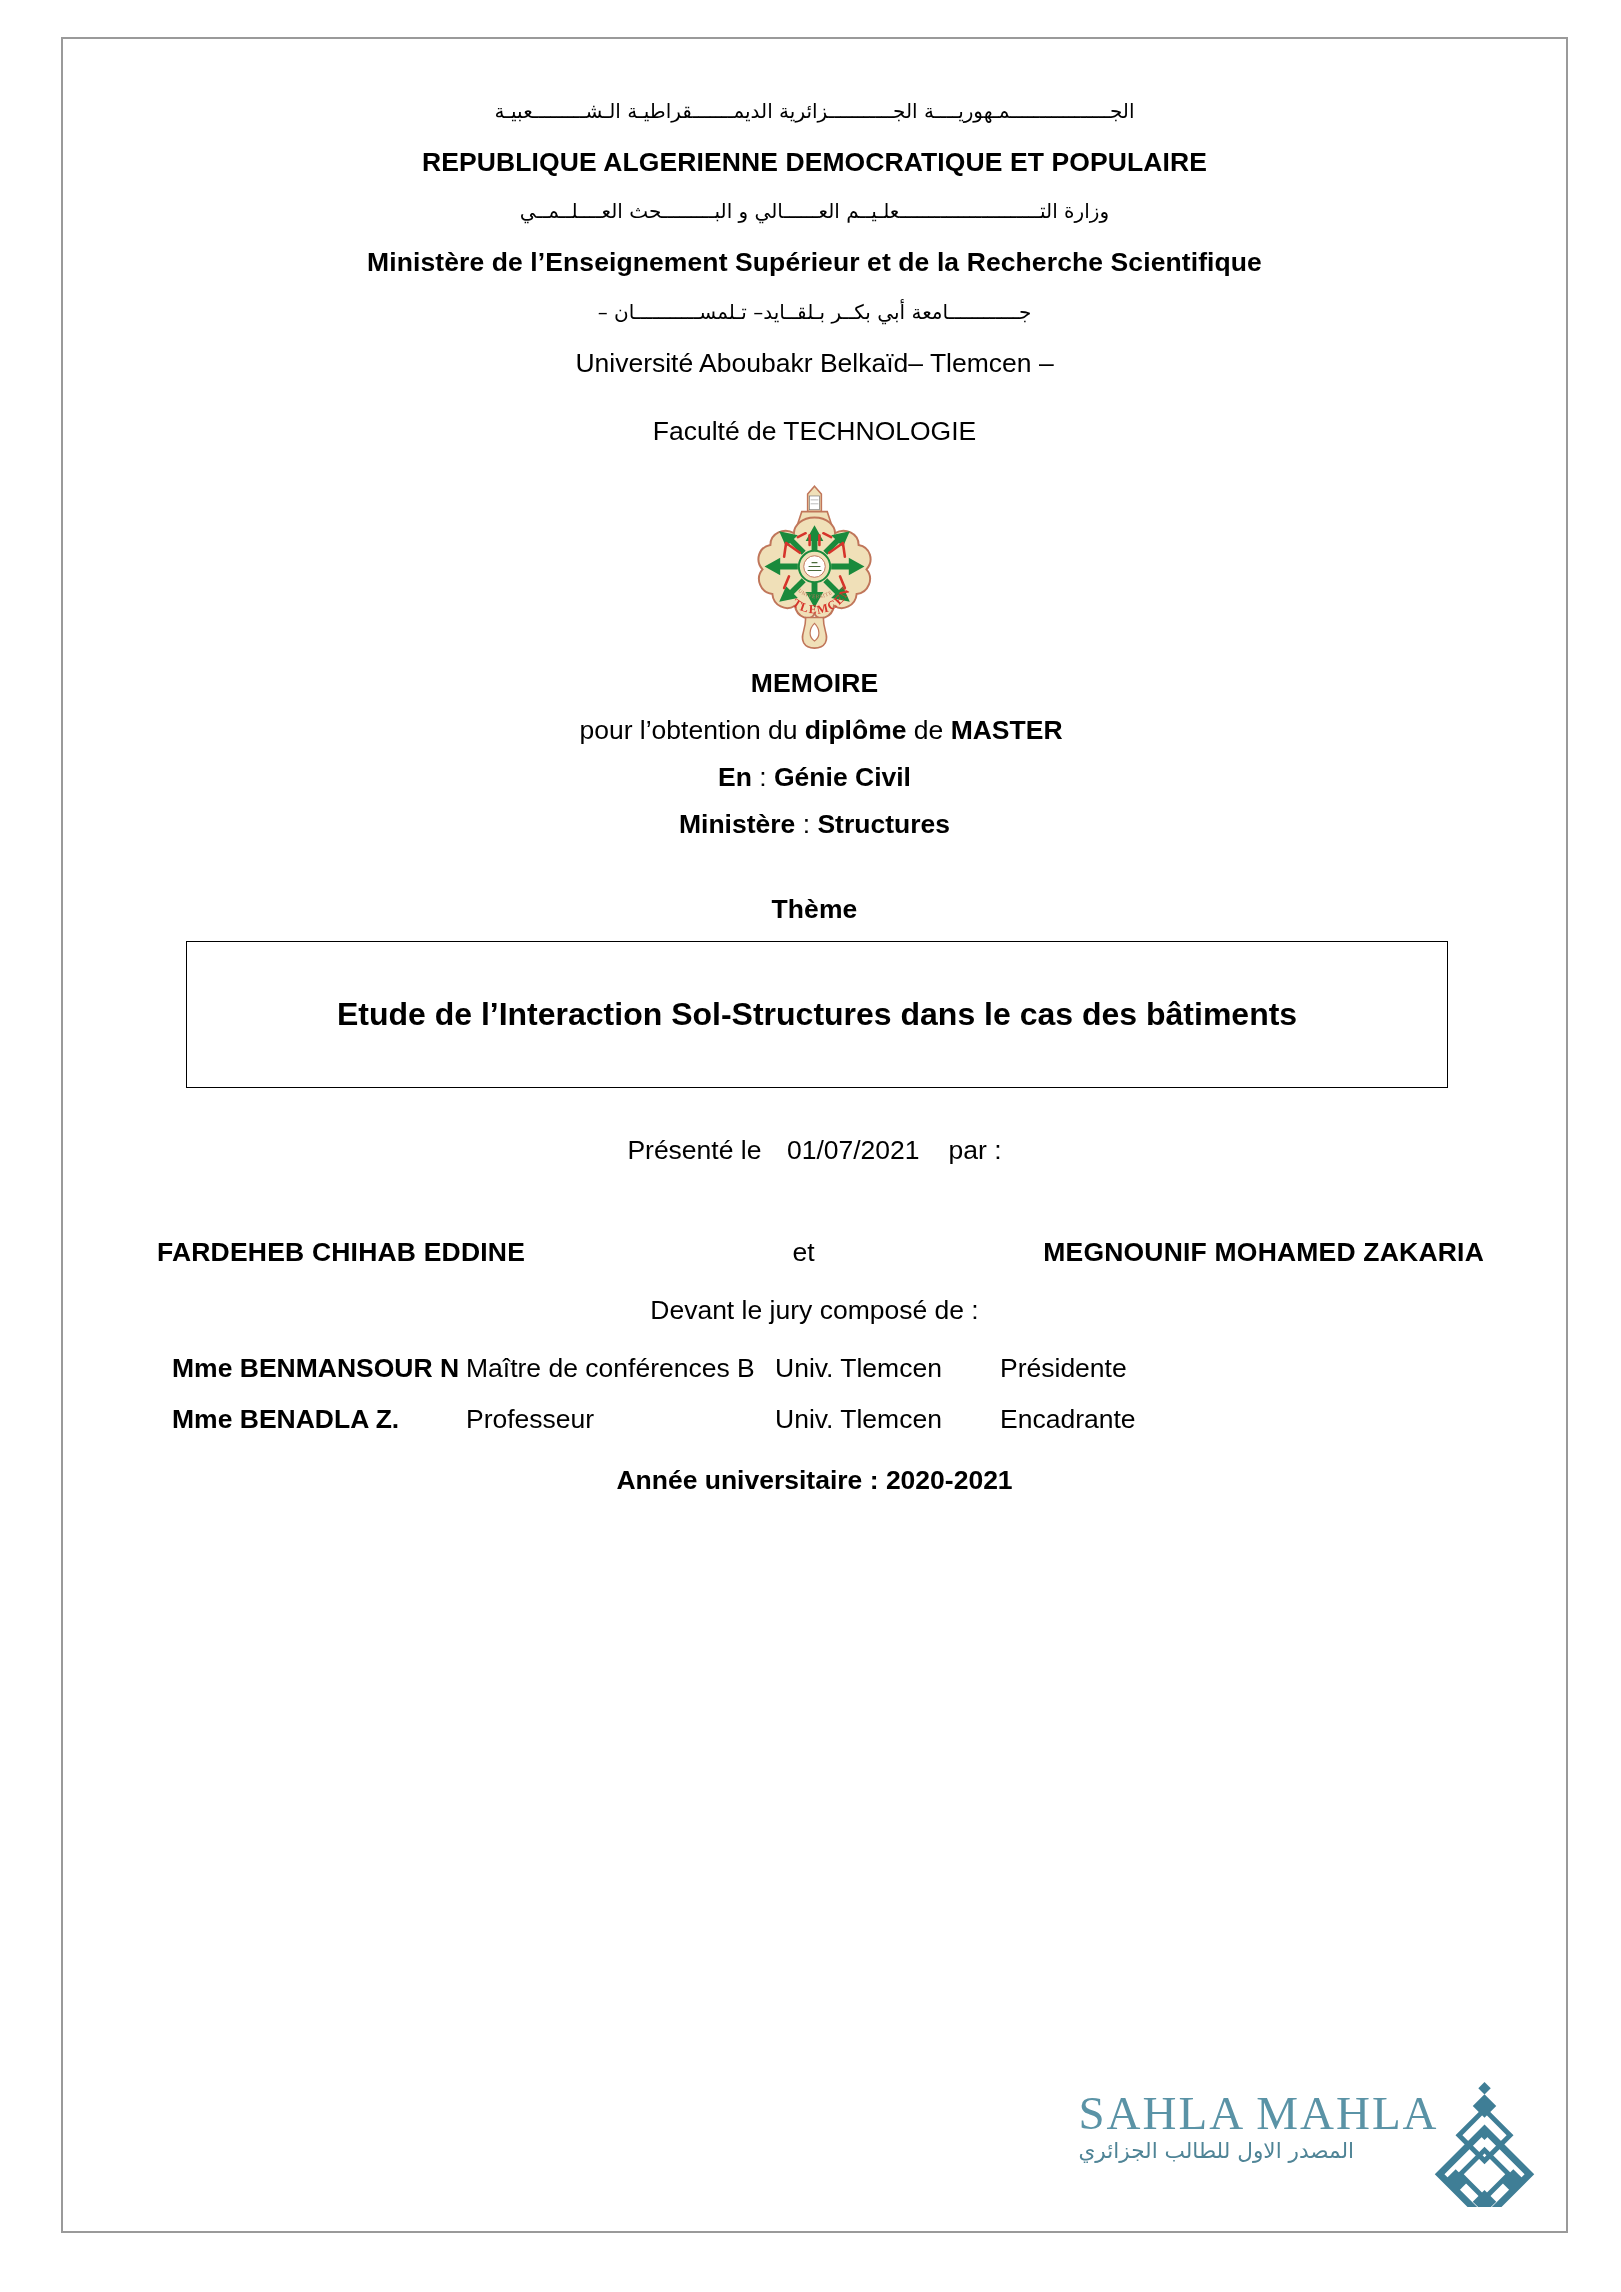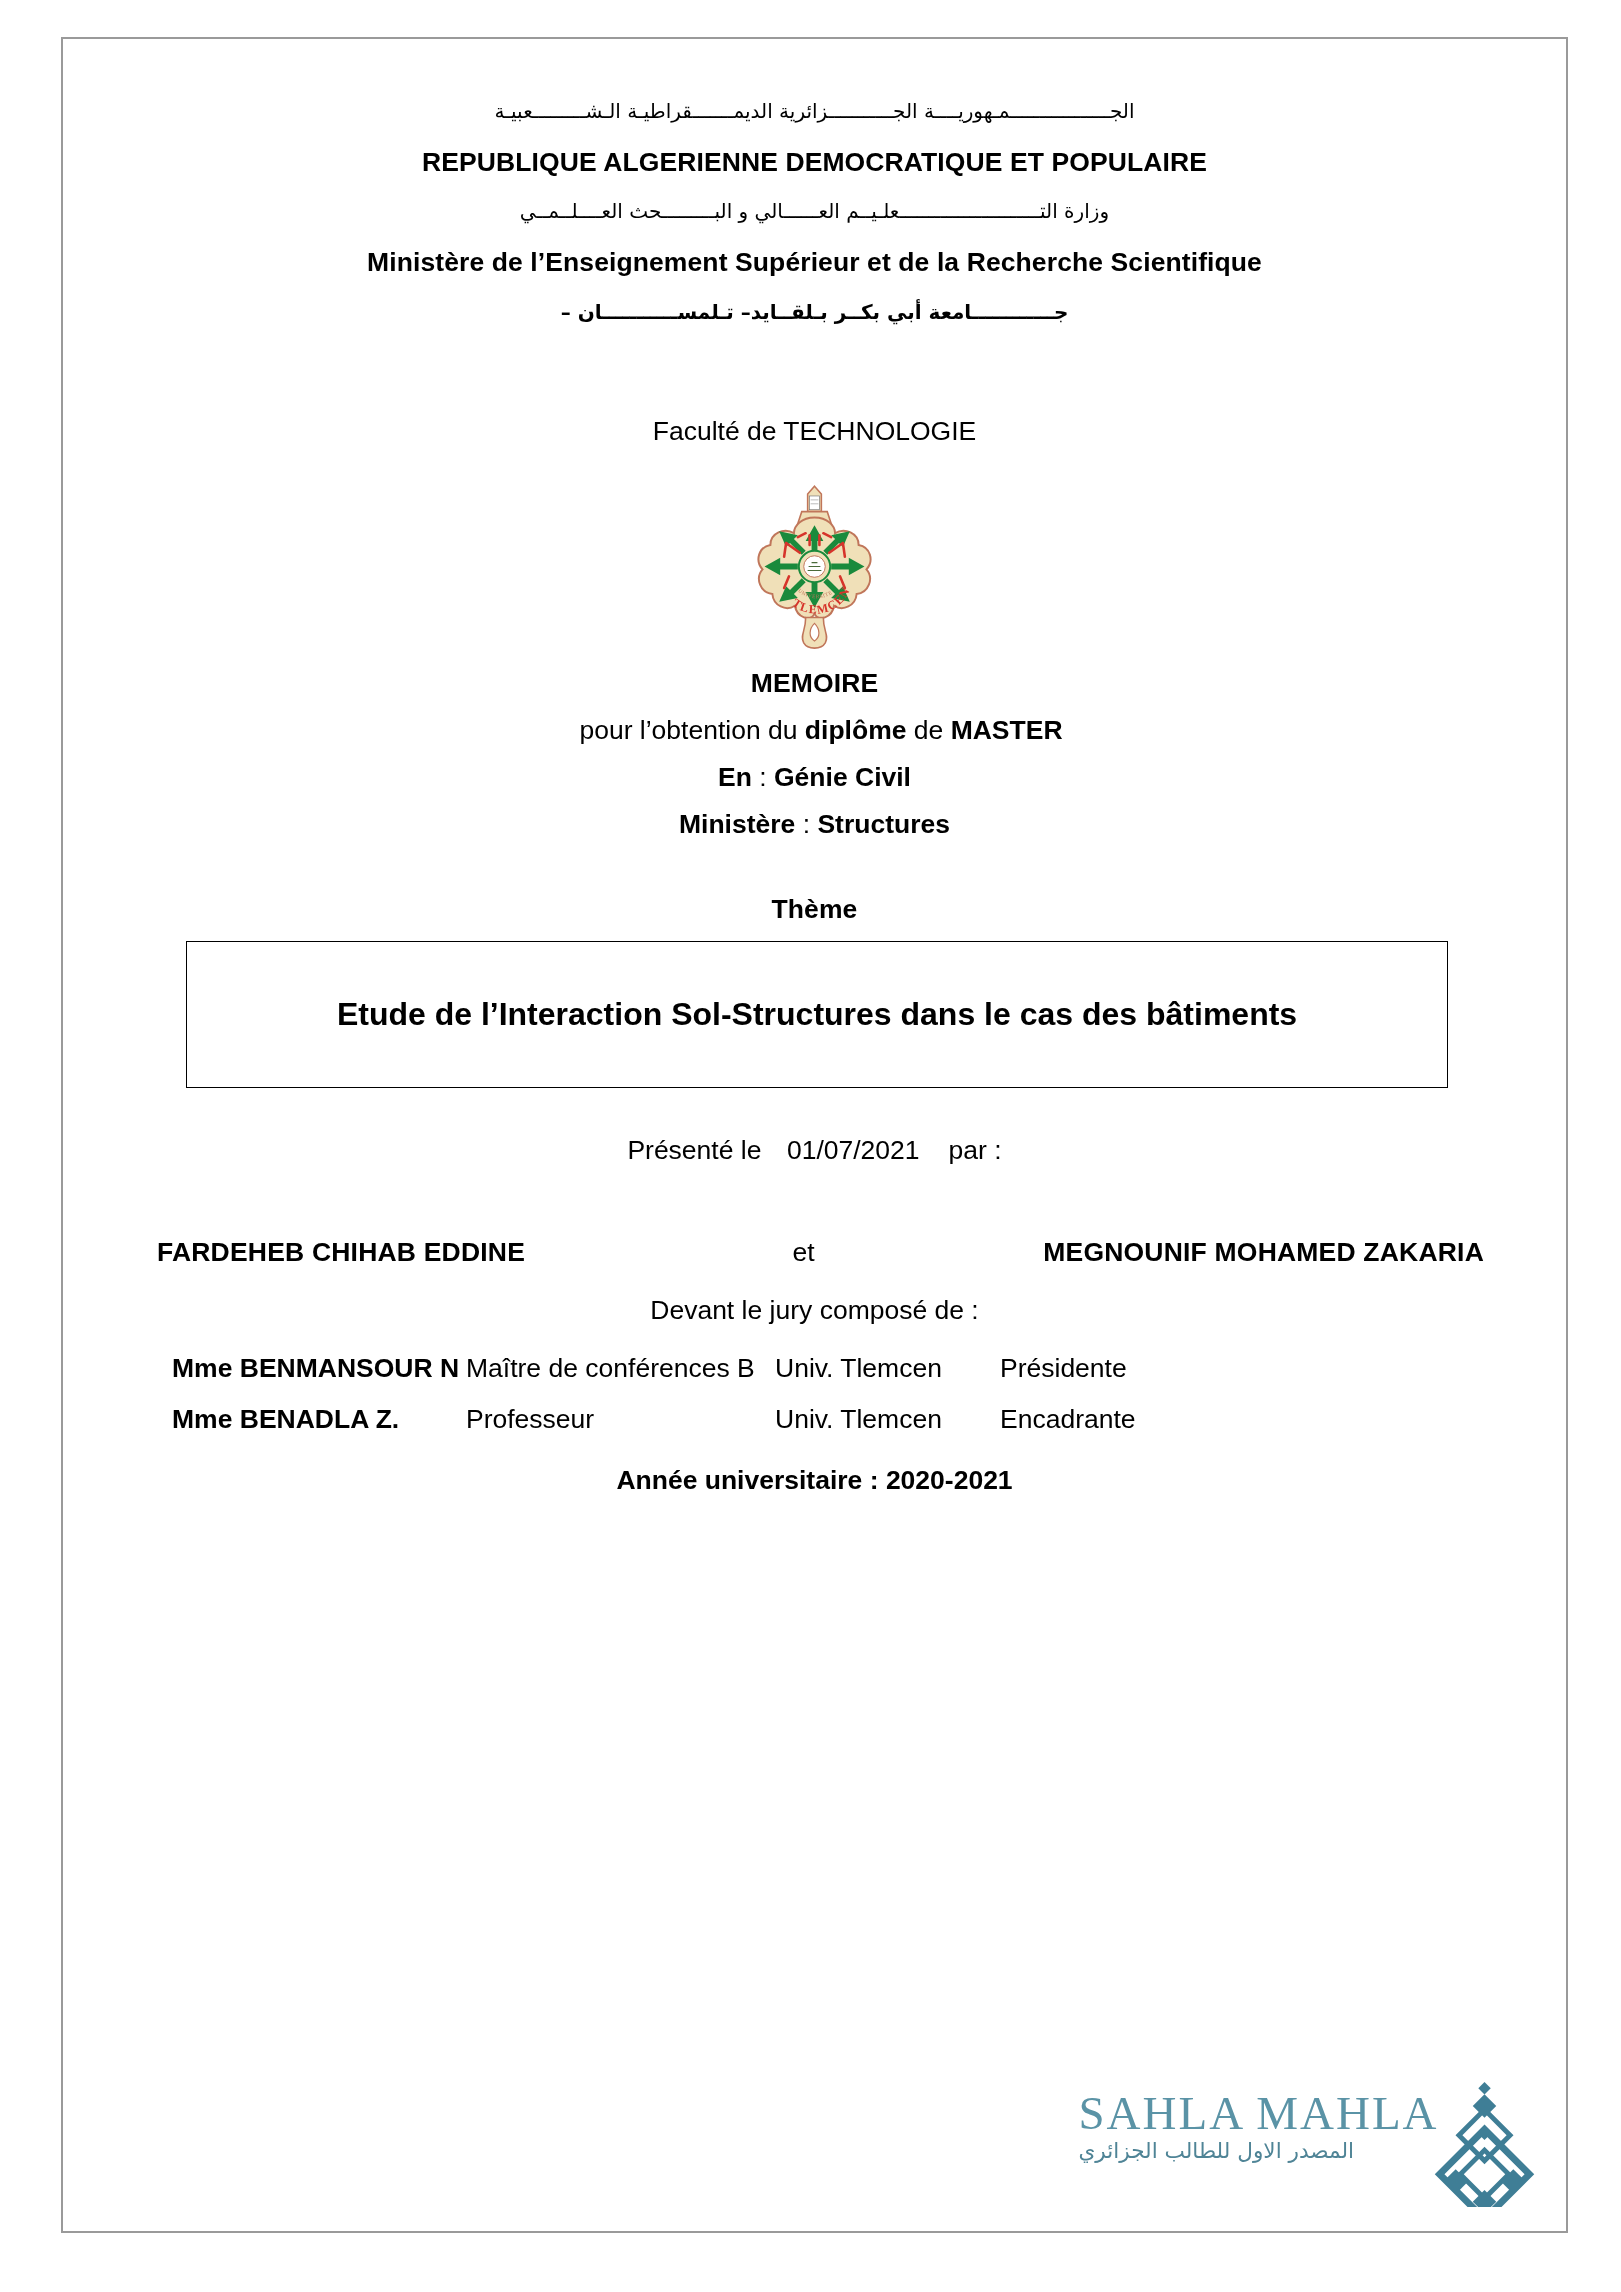--- a/index.html
+++ b/index.html
@@ -66,21 +66,21 @@
   .fr-reg {
     font-weight: normal;
     font-size: 26.5px;
   }
 
   
   .hdr-ar1 { position: absolute; left: 0; right: 0; top: 59px; }
   .hdr-fr1 { position: absolute; left: 0; right: 0; top: 108px; }
   .hdr-ar2 { position: absolute; left: 0; right: 0; top: 159px; }
   .hdr-fr2 { position: absolute; left: 0; right: 0; top: 208px; }
-  .hdr-ar3 { position: absolute; left: 0; right: 0; top: 260px; font-weight: bold; }
+  .hdr-ar3 { position: absolute; left: 0; right: 0; top: 260px; }
   .hdr-fr3 { position: absolute; left: 0; right: 0; top: 309px; }
   .hdr-fr4 { position: absolute; left: 0; right: 0; top: 377px; }
 
   
   .logo-wrap {
     position: absolute;
     left: 0; right: 0;
     top: 443px;
     display: flex;
     justify-content: center;
@@ -241,20 +241,21 @@
       <div class="arabic-line hdr-ar1">الجـــــــــــــــــمـهوريــــة الجـــــــــــزائرية الديمـــــــقراطيـة الـشـــــــــعبيـة</div>
 
       <div class="center fr-bold hdr-fr1">REPUBLIQUE ALGERIENNE DEMOCRATIQUE ET POPULAIRE</div>
 
       <div class="arabic-line hdr-ar2">وزارة التــــــــــــــــــــــــعلـيــم العــــــالي و البـــــــــحث العــــلــمــي</div>
 
       <div class="center fr-bold hdr-fr2">Ministère de l’Enseignement Supérieur et de la Recherche Scientifique</div>
 
       <div class="arabic-line hdr-ar3">جــــــــــــامعة أبي بكــر بـلقــايد– تـلمســـــــــــان –</div>
 
+      <div class="center fr-reg hdr-fr3">Université Aboubakr Belkaïd– Tlemcen –</div>
 
       <div class="center fr-reg hdr-fr4">Faculté de TECHNOLOGIE</div>
 
       <div class="logo-wrap">
         <svg class="logo-svg" width="147" height="172" viewBox="0 0 150 175">
 
           <path d="M75 4 L82 12 L82 30 L68 30 L68 12 Z" fill="#f0e0b8" stroke="#c0765a" stroke-width="1.6"></path>
           <rect x="70" y="14" width="10" height="14" fill="#ffffff" stroke="#7a7a7a" stroke-width="0.7"></rect>
           <path d="M71 18 h8 M71 22 h8" stroke="#8a8a8a" stroke-width="0.6"></path>
           <path d="M62 30 L88 30 L92 42 L58 42 Z" fill="#f0e0b8" stroke="#c0765a" stroke-width="1.6"></path>

